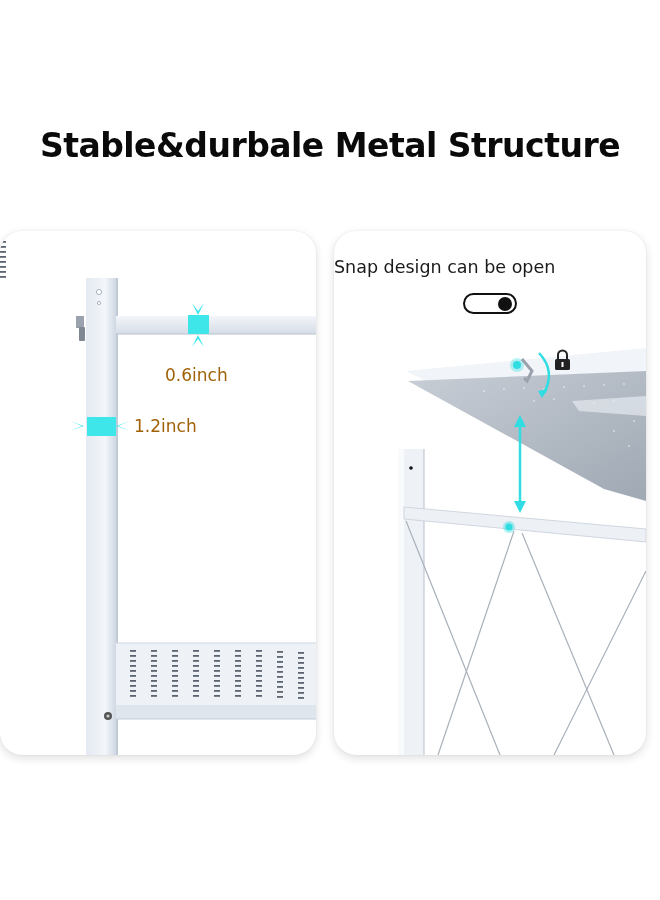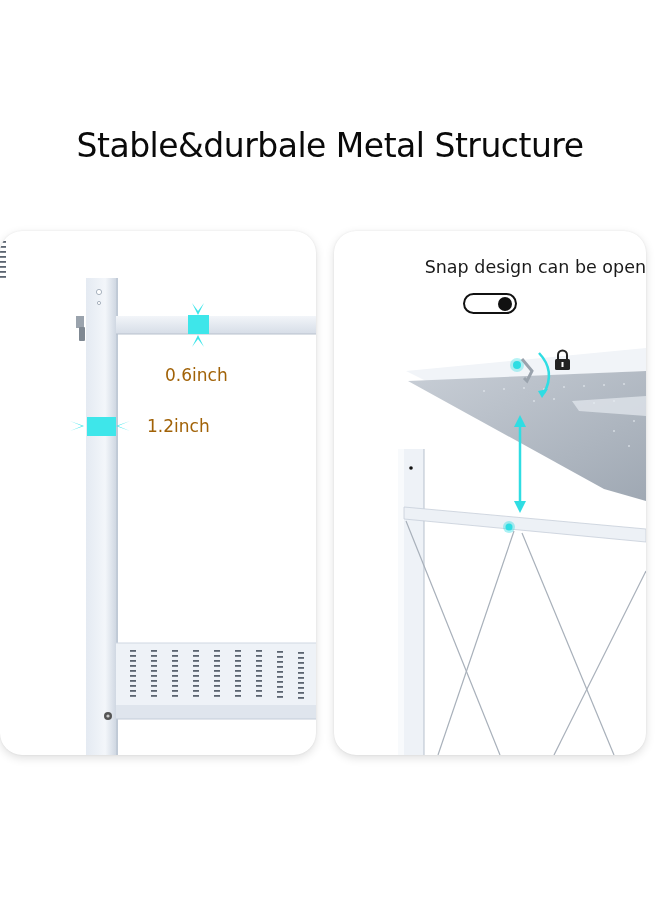--- a/index.html
+++ b/index.html
@@ -1,35 +1,35 @@
 <!DOCTYPE html>
 <html><head>
 <meta charset="utf-8">
 <style>
   * { margin:0; padding:0; box-sizing:border-box; }
   html, body { width:660px; height:900px; background:#ffffff; overflow:hidden; }
   body { position:relative; font-family:"Liberation Sans", sans-serif; }
   .title {
     position:absolute; left:0; top:126px; width:660px; text-align:center;
-    font-family:"DejaVu Sans", sans-serif; font-weight:normal; font-size:33px;
+    font-family:"DejaVu Sans", sans-serif; font-weight:bold; font-size:33px;
     color:#0a0a0a; letter-spacing:-0.5px;
   }
   .card {
     position:absolute; top:231px; width:316px; height:524px;
     background:#ffffff; border-radius:22px; overflow:hidden;
     box-shadow:0 3px 10px rgba(0,0,0,0.13), 0 0 2px rgba(0,0,0,0.08);
   }
   .card.left { left:0; }
   .card.right { left:334px; width:312px; }
   .card svg { position:absolute; left:0; top:0; }
   .label {
     position:absolute; font-family:"DejaVu Sans", sans-serif; font-size:17px; color:#a16207;
   }
   .caption {
-    position:absolute; left:0; top:26px; width:312px; text-align:right;
+    position:absolute; left:0; top:26px; width:312px; text-align:left;
     font-family:"DejaVu Sans", sans-serif; font-size:17.5px; color:#1a1a1a;
   }
   .toggle {
     position:absolute; left:129px; top:62px; width:54px; height:21px;
     border:2px solid #111; border-radius:11px; background:#fff;
   }
   .toggle .knob {
     position:absolute; right:3px; top:2px; width:14px; height:14px;
     border-radius:50%; background:#111;
   }
@@ -96,21 +96,21 @@
       <use href="#col" transform="translate(256,419)"></use>
       <use href="#col" transform="translate(277,420)"></use>
       <use href="#col" transform="translate(298,421)"></use>
     </g>
     <rect x="116" y="474" width="200" height="14" fill="#dfe5ed"></rect>
     <line x1="116" y1="488" x2="316" y2="488" stroke="#c3ccd8"></line>
     <circle cx="108" cy="485" r="4" fill="#555"></circle>
     <circle cx="108" cy="485" r="1.6" fill="#ccc"></circle>
   </svg>
   <div class="label" style="left:165px;top:134px;">0.6inch</div>
-  <div class="label" style="left:147px;top:185px;">1.2inch</div>
+  <div class="label" style="left:134px;top:185px;">1.2inch</div>
 </div>
 
 <div class="card right">
   <div class="caption">Snap design can be open</div>
   <div class="toggle">
     <div class="knob"></div>
   </div>
   <svg width="312" height="524" viewBox="0 0 312 524">
     <defs>
       <linearGradient id="pan" x1="0" x2="1" y1="0" y2="1">

